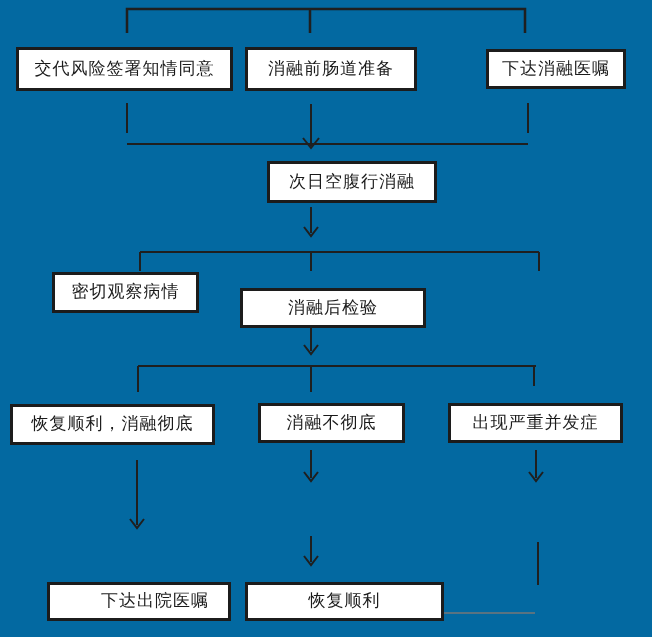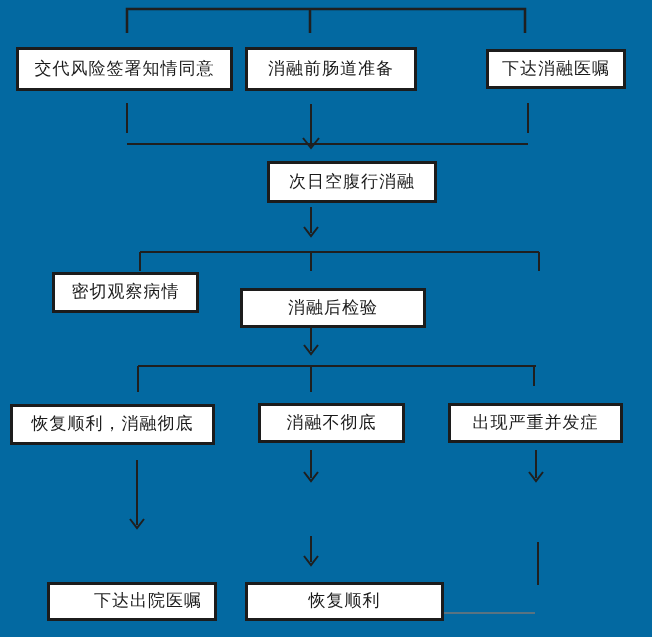--- a/index.html
+++ b/index.html
@@ -86,16 +86,16 @@
   <div class="node" style="left:223px;top:161px;width:170px;height:42px;margin-left:44px;">次日空腹行消融</div>
 
   <div class="node" style="left:52px;top:272px;width:147px;height:41px;">密切观察病情</div>
   <div class="node" style="left:240px;top:288px;width:186px;height:40px;text-align:center;">消融后检验</div>
 
   <div class="node" style="left:10px;top:404px;width:205px;height:41px;">恢复顺利，消融彻底</div>
   <div class="node" style="left:258px;top:403px;width:147px;height:40px;">消融不彻底</div>
   <div class="node" style="left:448px;top:403px;width:175px;height:40px;">出现严重并发症</div>
 
 
-  <div class="node" style="left:47px;top:582px;width:170px;height:39px;padding-left:32px;">下达出院医嘱</div>
+  <div class="node" style="left:47px;top:582px;width:184px;height:39px;padding-left:32px;">下达出院医嘱</div>
   <div class="node" style="left:245px;top:582px;width:199px;height:39px;">恢复顺利</div>
 
 </div>
 
 </body></html>

